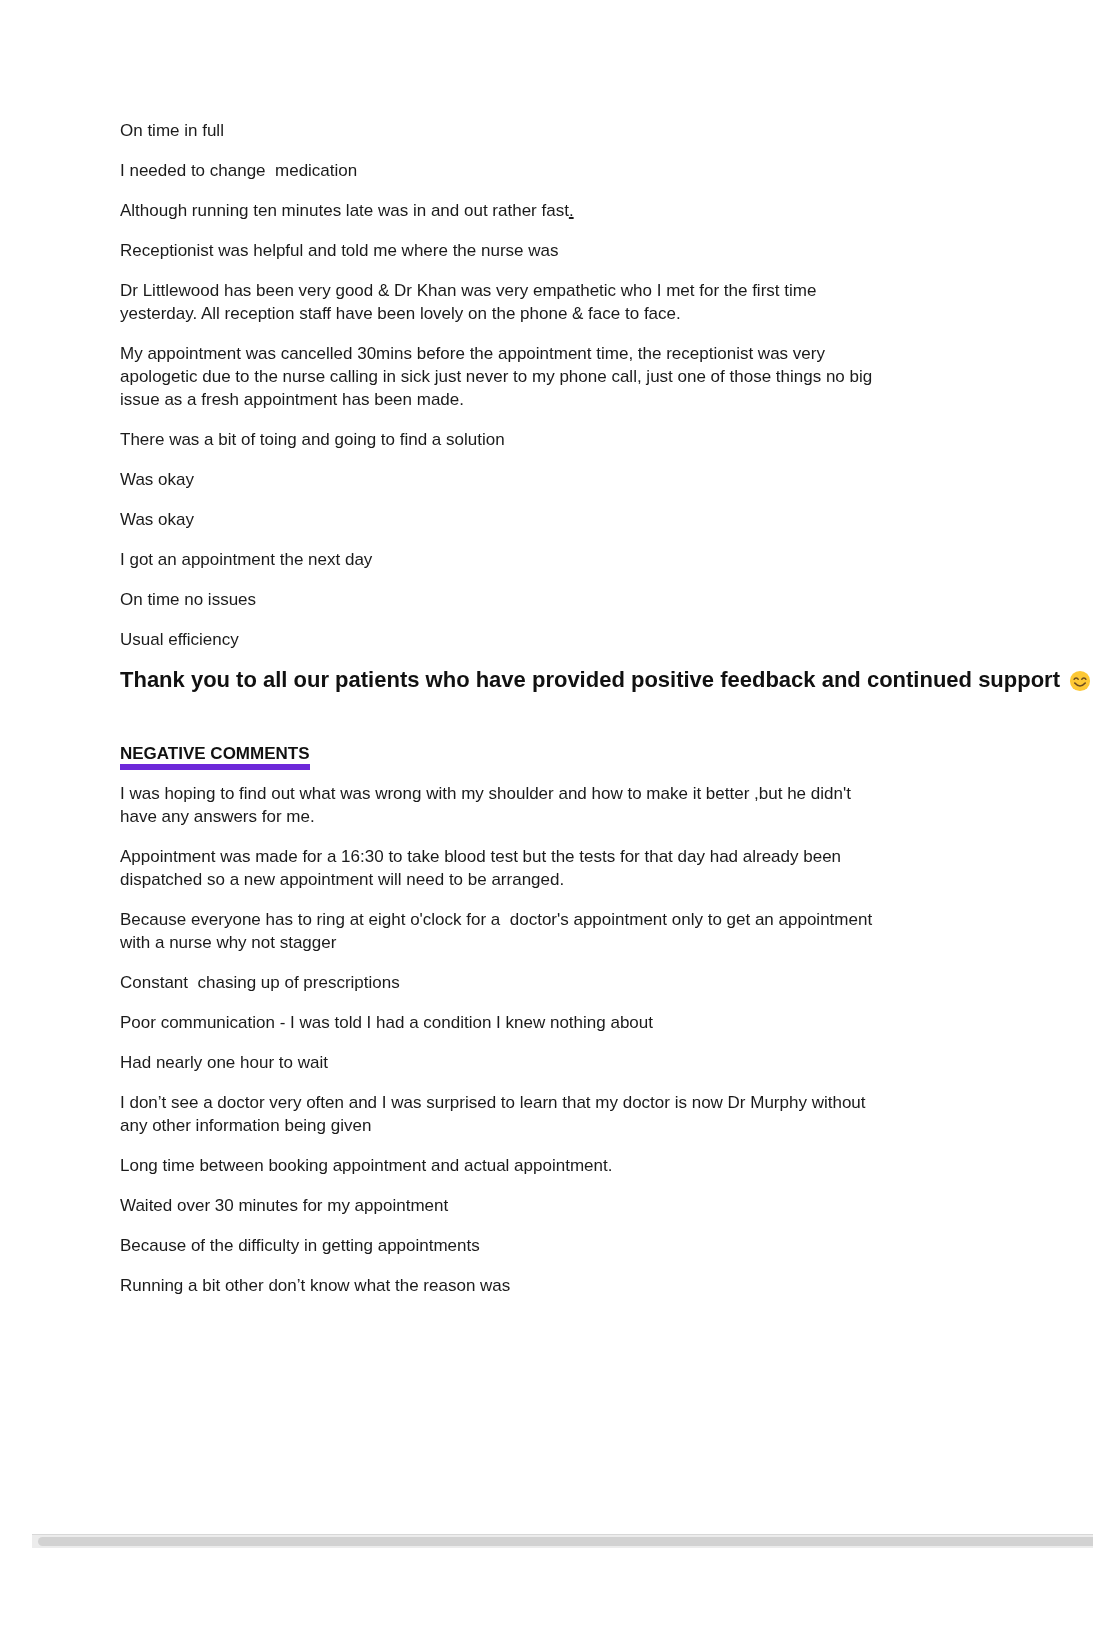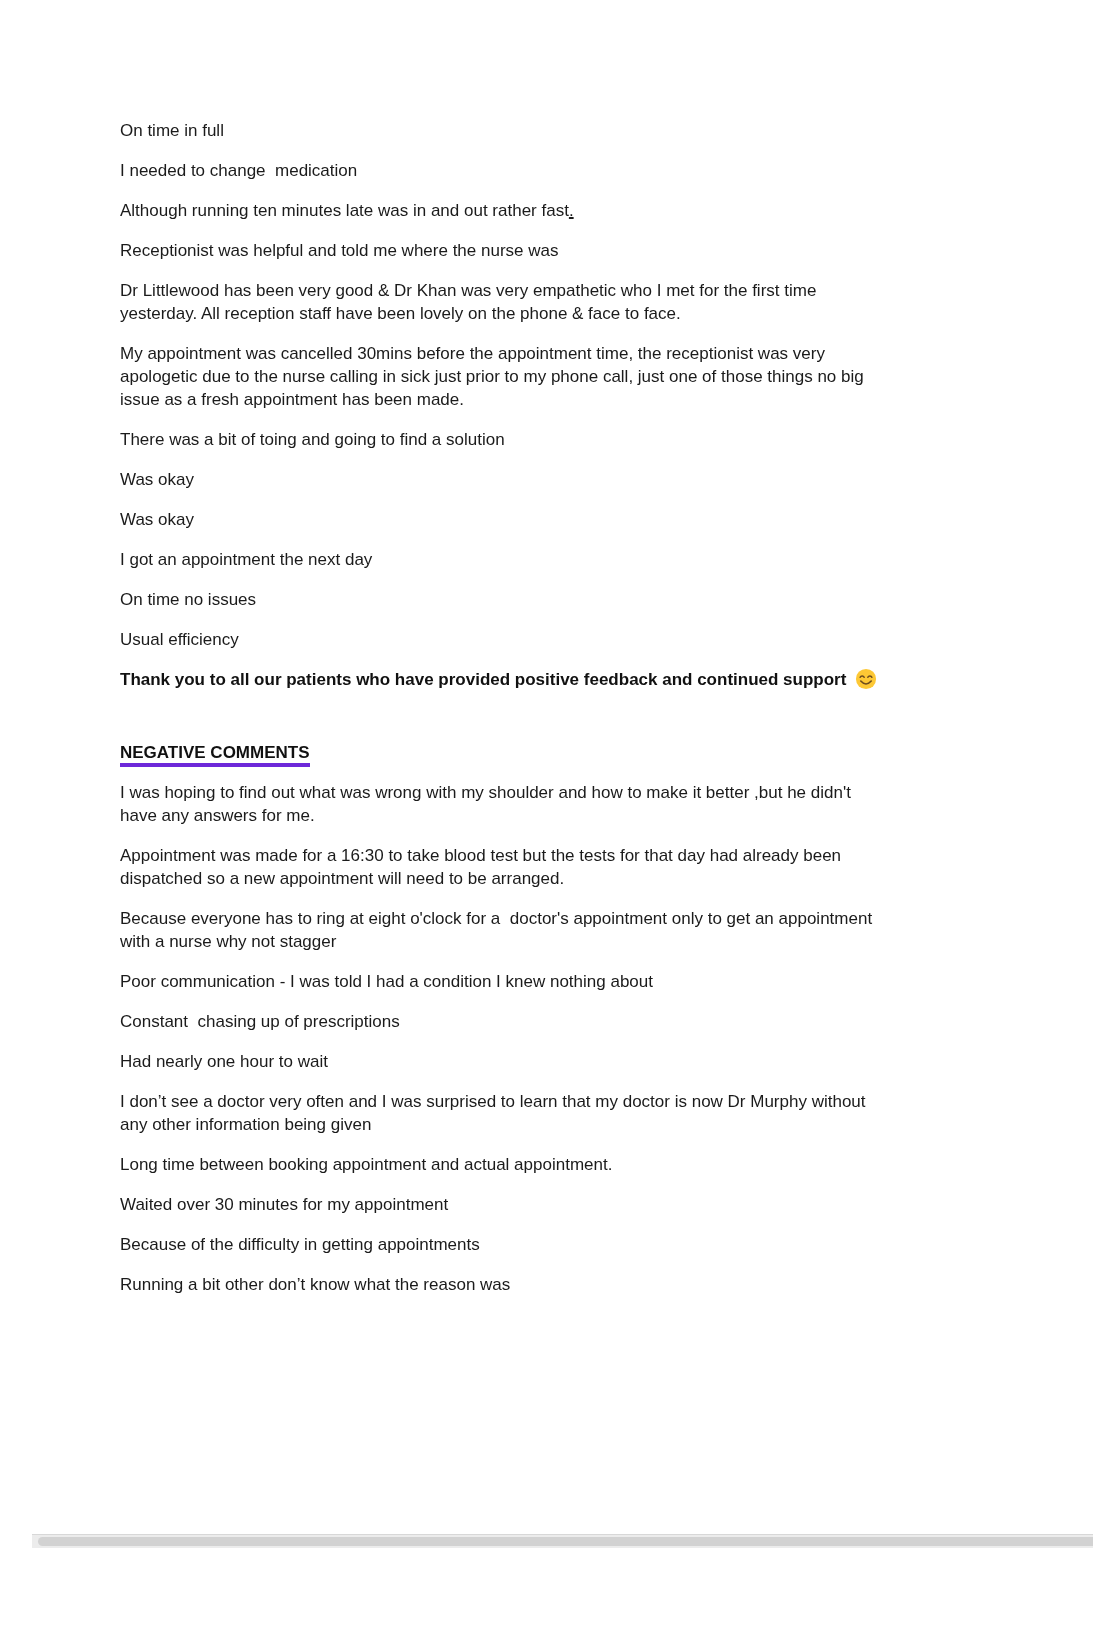--- a/index.html
+++ b/index.html
@@ -29,42 +29,42 @@
     line-height: 23px;
     white-space: pre;
     color: #1b1b1b;
   }
   .para .u-suffix {
     text-decoration: underline;
     text-decoration-thickness: 1.5px;
   }
   .thankyou {
     margin: 0 0 17px 0;
-    font-size: 17px;
+    font-size: 22px;
     line-height: 23px;
     font-weight: bold;
     white-space: pre;
     color: #111111;
   }
   .emoji {
     display: inline-block;
     width: 22px;
     height: 22px;
     vertical-align: -5px;
     margin-left: 9px;
   }
   .neg-heading {
     margin: 50px 0 17px 0;
     font-size: 17px;
     line-height: 23px;
     font-weight: bold;
     color: #111111;
   }
   .neg-heading span {
-    border-bottom: 4px solid #6d28d9;
+    border-bottom: 6px solid #6d28d9;
     padding-bottom: 1px;
   }
   .h-scrollbar {
     position: absolute;
     left: 0;
     right: 0;
     bottom: 0;
     height: 13px;
     background: #ececec;
     border-top: 1px solid #d8d8d8;
@@ -86,21 +86,21 @@
   <div class="content">
 
     <div id="positive-comments">
         <p class="para">On time in full</p>
         <p class="para">I needed to change  medication</p>
         <p class="para">Although running ten minutes late was in and out rather fast<span class="u-suffix">.</span></p>
         <p class="para">Receptionist was helpful and told me where the nurse was</p>
         <p class="para">Dr Littlewood has been very good &amp; Dr Khan was very empathetic who I met for the first time
 yesterday. All reception staff have been lovely on the phone &amp; face to face.</p>
         <p class="para">My appointment was cancelled 30mins before the appointment time, the receptionist was very
-apologetic due to the nurse calling in sick just prior to my phone call, just one of those things no big
+apologetic due to the nurse calling in sick just never to my phone call, just one of those things no big
 issue as a fresh appointment has been made.</p>
         <p class="para">There was a bit of toing and going to find a solution</p>
         <p class="para">Was okay</p>
         <p class="para">Was okay</p>
         <p class="para">I got an appointment the next day</p>
         <p class="para">On time no issues</p>
         <p class="para">Usual efficiency</p>
       </div>
 
     <p class="thankyou"><span>Thank you to all our patients who have provided positive feedback and continued support</span><svg class="emoji" viewBox="0 0 24 24" aria-hidden="true">
@@ -112,22 +112,22 @@
 
     <p class="neg-heading"><span>NEGATIVE COMMENTS</span></p>
 
     <div id="negative-comments">
         <p class="para">I was hoping to find out what was wrong with my shoulder and how to make it better ,but he didn't
 have any answers for me.</p>
         <p class="para">Appointment was made for a 16:30 to take blood test but the tests for that day had already been
 dispatched so a new appointment will need to be arranged.</p>
         <p class="para">Because everyone has to ring at eight o'clock for a  doctor's appointment only to get an appointment
 with a nurse why not stagger</p>
+        <p class="para">Constant  chasing up of prescriptions</p>
         <p class="para">Poor communication - I was told I had a condition I knew nothing about</p>
-        <p class="para">Constant  chasing up of prescriptions</p>
         <p class="para">Had nearly one hour to wait</p>
         <p class="para">I don’t see a doctor very often and I was surprised to learn that my doctor is now Dr Murphy without
 any other information being given</p>
         <p class="para">Long time between booking appointment and actual appointment.</p>
         <p class="para">Waited over 30 minutes for my appointment</p>
         <p class="para">Because of the difficulty in getting appointments</p>
         <p class="para">Running a bit other don’t know what the reason was</p>
       </div>
 
   </div>

